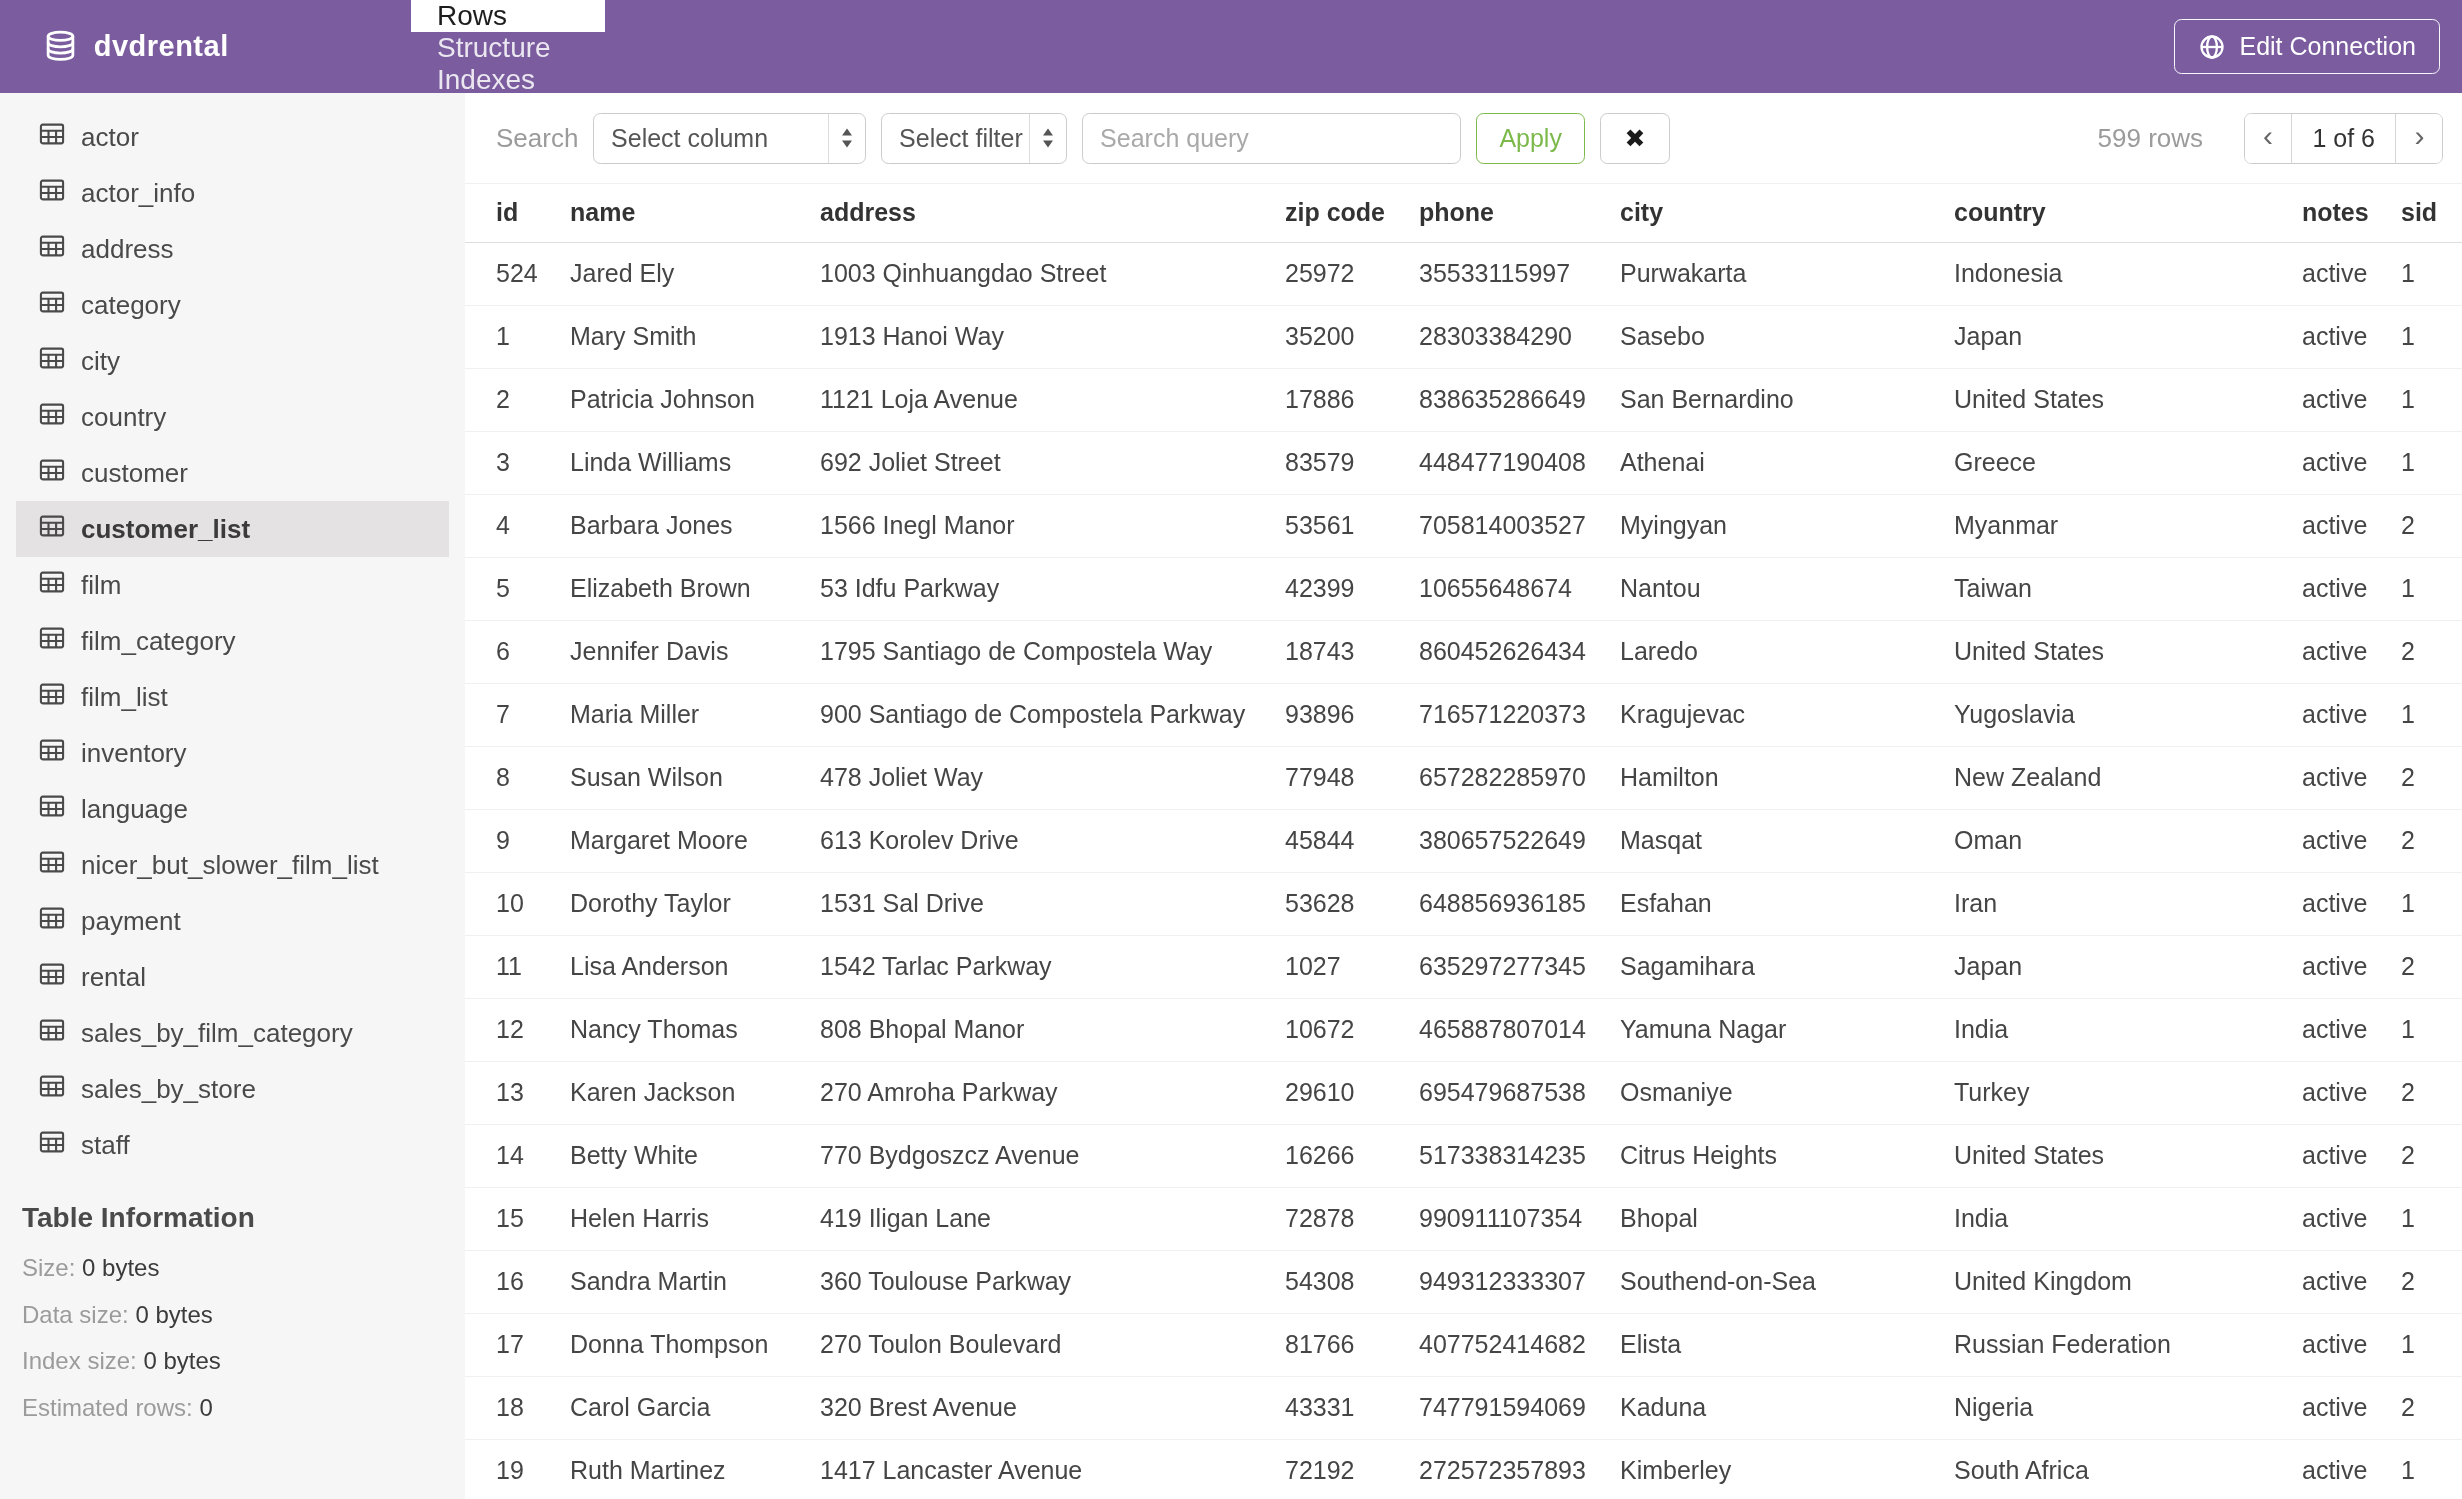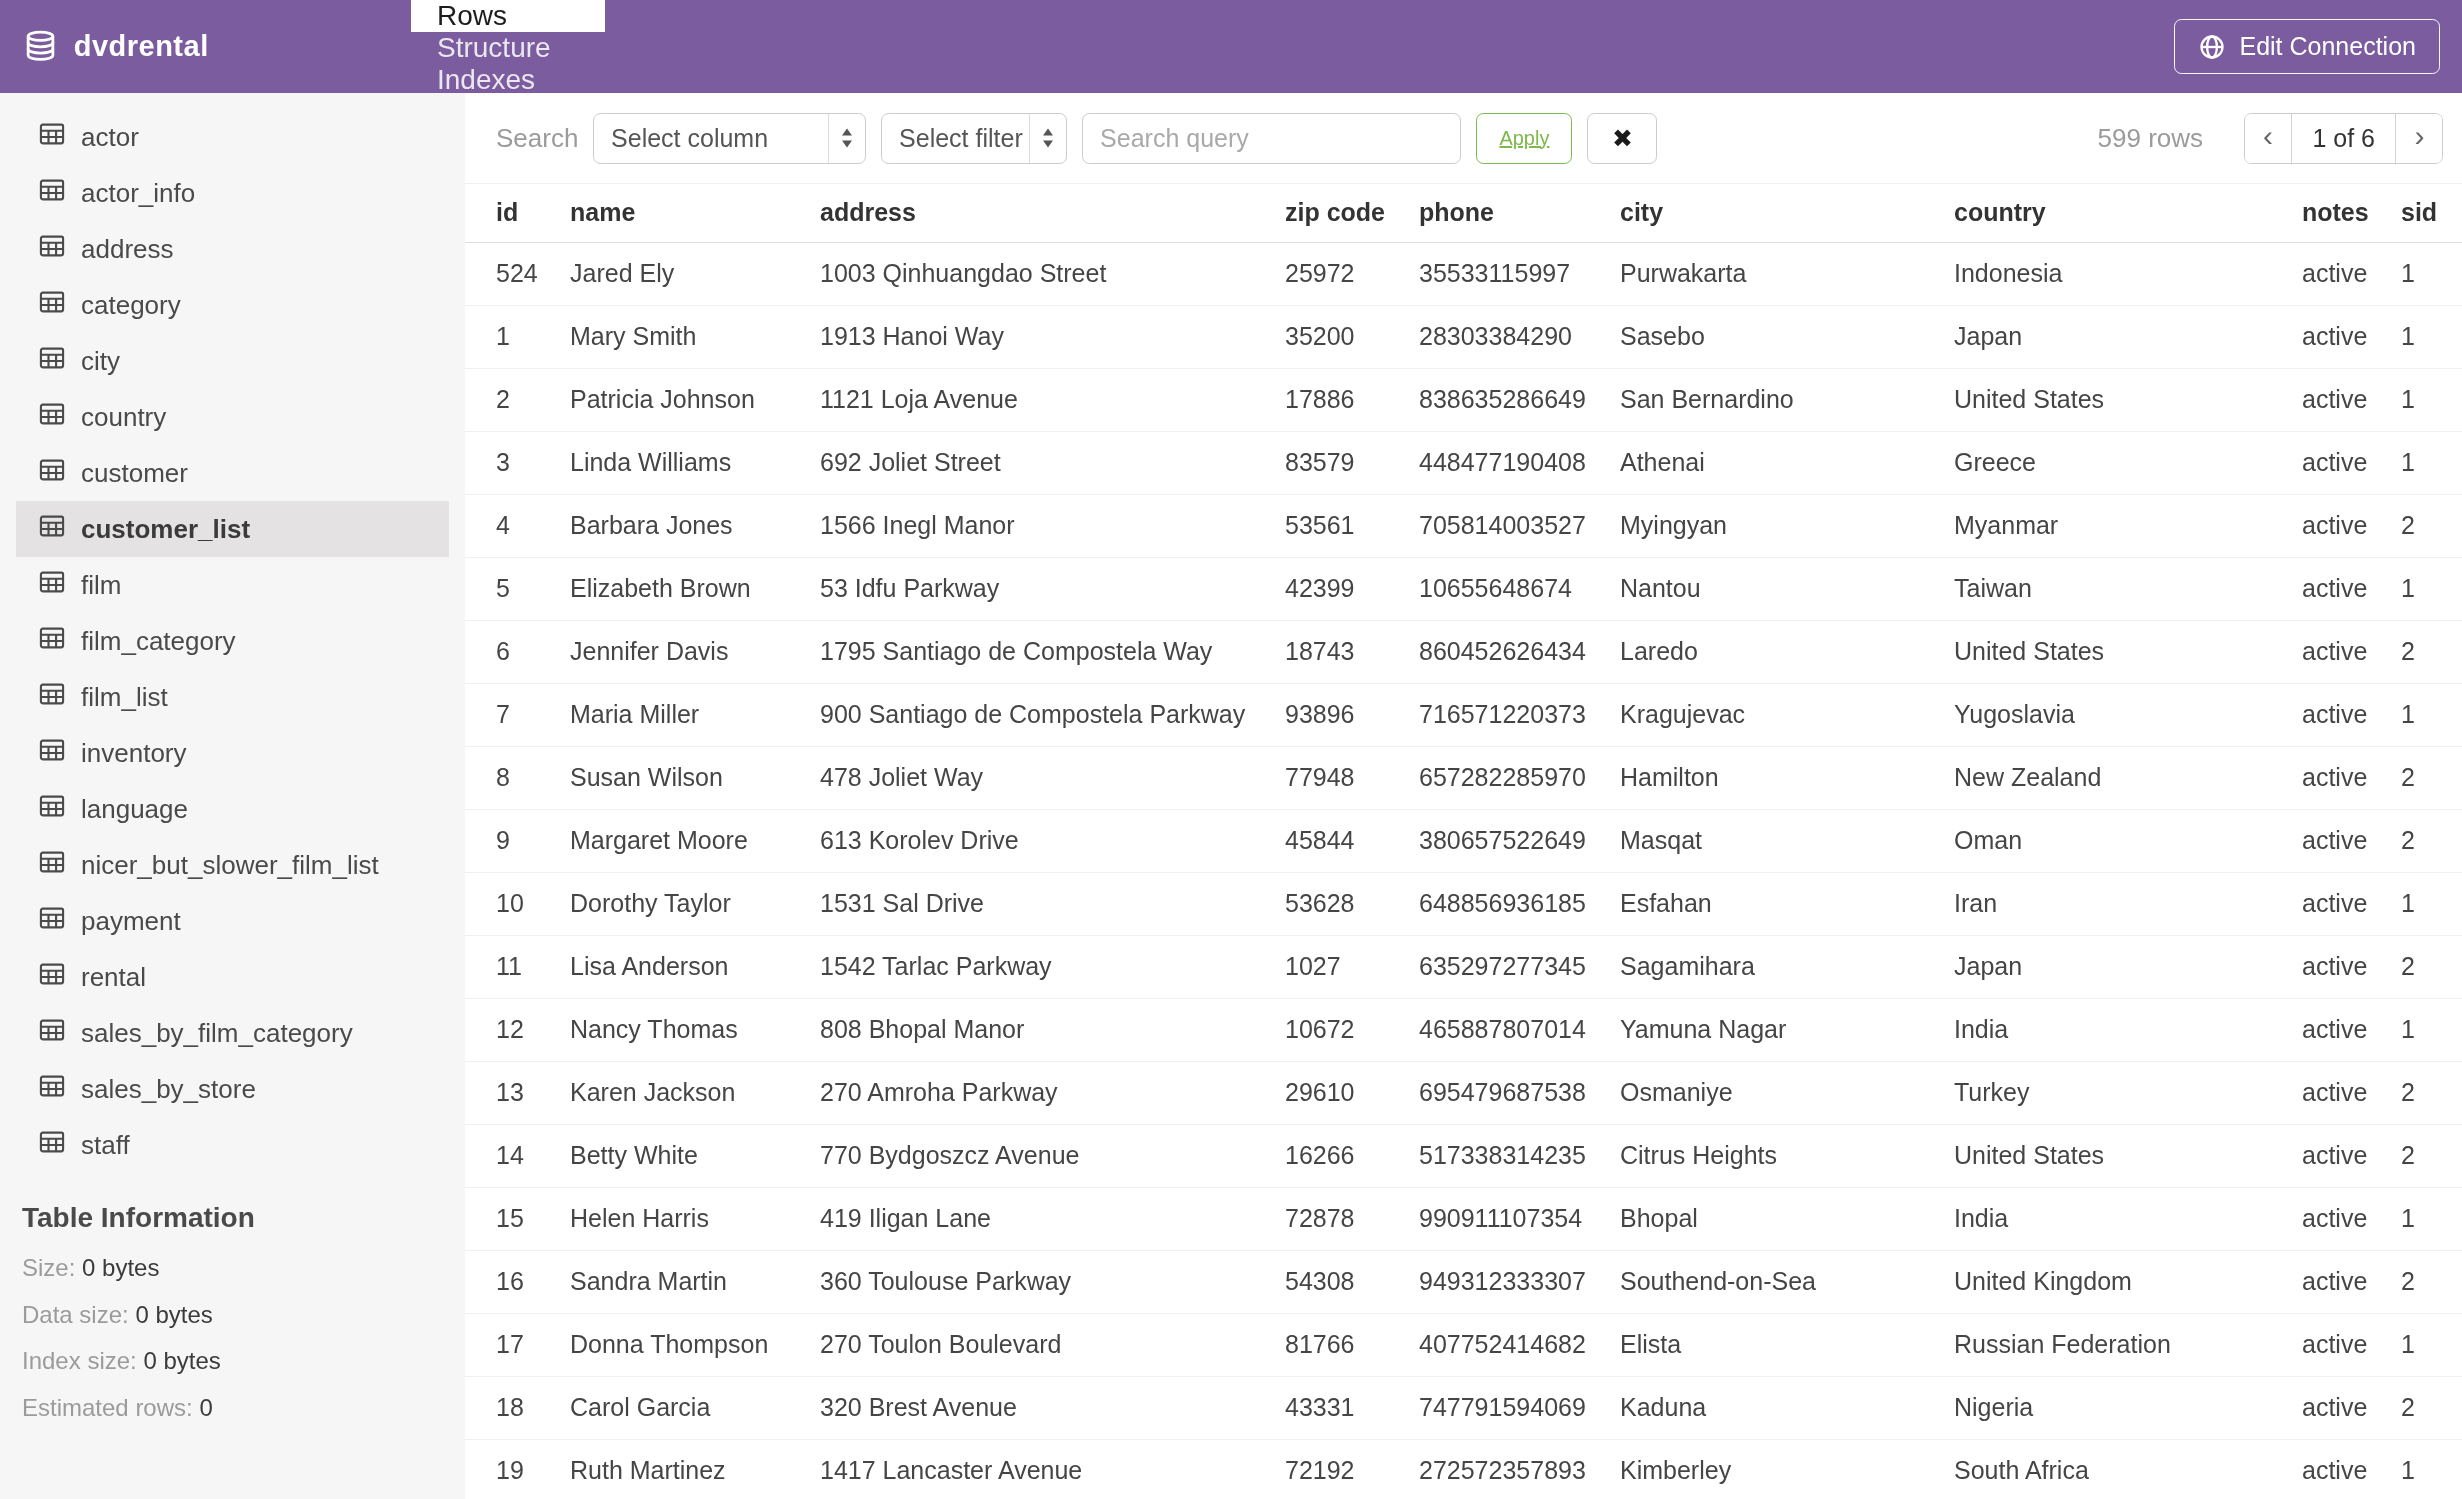--- a/index.html
+++ b/index.html
@@ -9,21 +9,21 @@
   *{box-sizing:border-box;}
   html,body{margin:0;padding:0;}
   body{
     width:2462px;height:1500px;overflow:hidden;background:#fff;
     font-family:"Liberation Sans","DejaVu Sans",sans-serif;
     -webkit-font-smoothing:antialiased;
   }
 
   
   .topbar{display:flex;align-items:stretch;height:93px;background:var(--header-purple);}
-  .logo{width:411px;flex:none;display:flex;align-items:center;gap:16.7px;padding-left:24px;}
+  .logo{width:411px;flex:none;display:flex;align-items:center;gap:16.7px;padding-left:44px;}
   .logo svg{width:33px;height:33px;flex:none;}
   .logo-text{color:#fff;font-size:29px;font-weight:bold;letter-spacing:0.5px;}
   .tabs{display:flex;align-items:stretch;flex-direction:column;}
   .tab{background:transparent;border:none;padding:0 26px;font-size:28px;
        color:rgba(255,255,255,.85);cursor:pointer;display:flex;align-items:center;
        font-family:inherit;}
   .tab.active{background:#fff;color:#1d1d1d;}
   .edit-conn{margin-left:auto;margin-right:22px;align-self:center;display:flex;align-items:center;gap:13px;
        background:transparent;border:1.9px solid rgba(255,255,255,.95);border-radius:7.4px;color:#fff;
        font-size:25px;padding:12px 23px;cursor:pointer;font-family:inherit;justify-content:center;}
@@ -54,21 +54,21 @@
        display:flex;align-items:center;padding-left:16.7px;font-size:25px;color:#555;cursor:pointer;}
   .select-column{width:273px;}
   .select-filter{width:186px;}
   .sel-text{flex:1;white-space:nowrap;overflow:hidden;}
   .arrows{border-left:0.9px solid #DCDCDC;align-self:stretch;display:flex;align-items:center;padding:0 11px;}
   .arrows svg{width:14px;height:24px;}
   .search-input{height:51px;width:379px;border:1.4px solid #CBCBCB;border-radius:7.4px;
        padding:0 16.7px;font-size:25px;color:#444;font-family:inherit;outline:none;}
   .search-input::placeholder{color:#A9A9A9;}
   .apply-btn{height:51px;padding:0 22px;border:1.4px solid var(--apply-green);color:var(--apply-green);
-       background:#fff;border-radius:7.4px;font-size:20px;cursor:pointer;font-family:inherit;text-decoration:underline;}
+       background:#fff;border-radius:7.4px;font-size:25px;cursor:pointer;font-family:inherit;}
   .clear-btn{height:51px;width:70px;border:1.4px solid #CBCBCB;background:#fff;border-radius:7.4px;
        font-size:25px;color:#1a1a1a;cursor:pointer;font-family:inherit;}
   .row-count{margin-left:auto;font-size:26px;color:#9B9B9B;white-space:nowrap;}
   .pagination{display:flex;align-items:stretch;height:51px;border:1.4px solid #CBCBCB;border-radius:7.4px;
        overflow:hidden;background:#fff;margin-left:26px;margin-right:18.6px;}
   .pg-btn{width:46px;border:none;background:#fff;font-size:30px;color:#666;cursor:pointer;
        display:flex;align-items:center;justify-content:center;padding:0 0 3.7px 0;font-family:inherit;}
   .pg-cur{padding:0 20.4px;display:flex;align-items:center;font-size:25px;color:#333;
        border-left:1.4px solid #D5D5D5;border-right:1.4px solid #D5D5D5;white-space:nowrap;}
 

